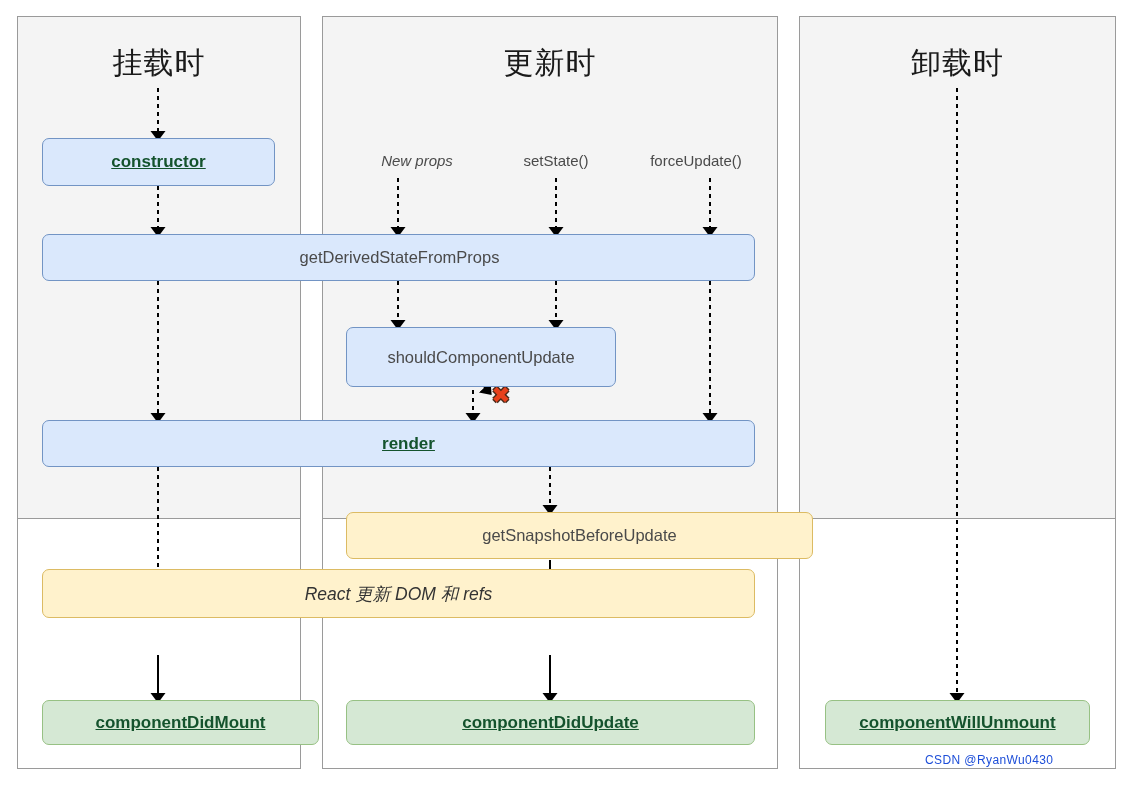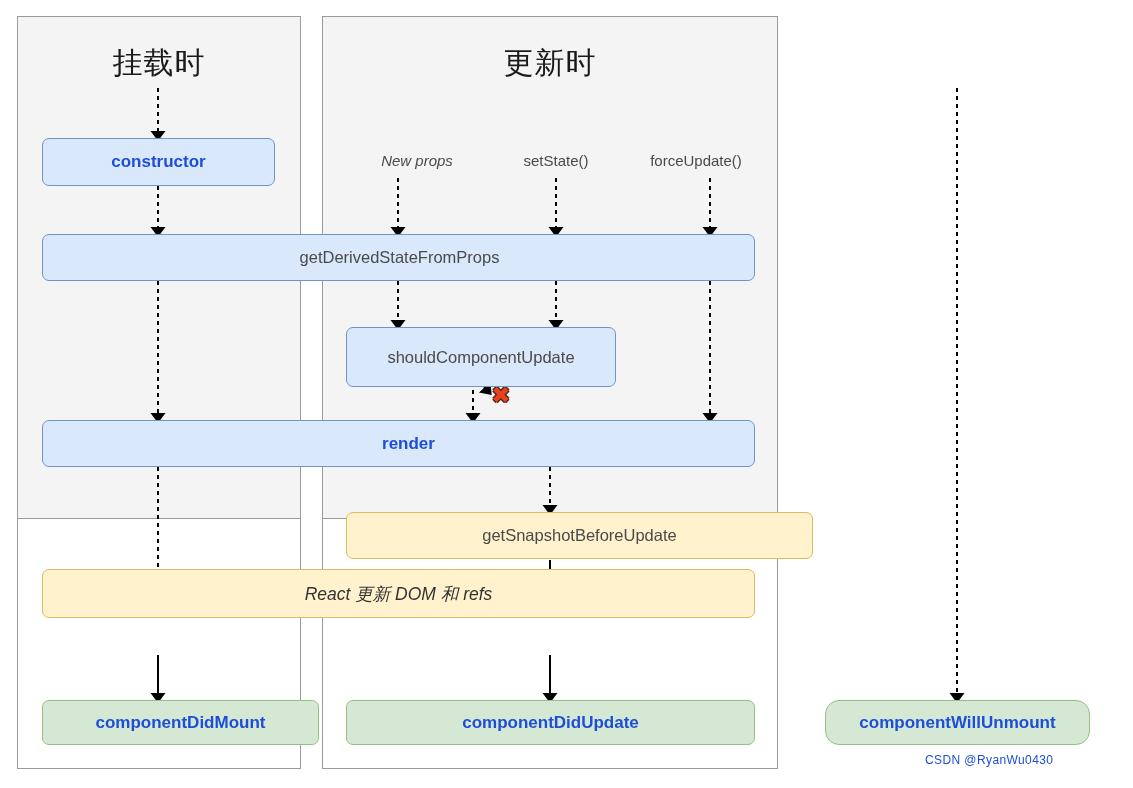--- a/index.html
+++ b/index.html
@@ -71,22 +71,23 @@
     background: #fff2cc;
     border-color: #dcbb63;
     color: #4a4a4a;
   }
   .node .lbl {
     display: block;
     pointer-events: none;
   }
   .bold .lbl {
     font-weight: bold;
-    color: #1d4ed8;
+    color: #14532d;
     font-size: 17px;
+    text-decoration: underline;
   }
   .italic .lbl {
     font-style: italic;
     color: #333333;
     font-size: 17.5px;
   }
 
   
   .src-label {
     position: absolute;
@@ -125,20 +126,24 @@
   <div class="column" style="left:17px; top:16px; width:284px; height:753px;">
     <div class="col-gray" style="height:502px;"></div>
     <div class="col-title" style="top:26px;">挂载时</div>
   </div>
 
   <div class="column" style="left:322px; top:16px; width:456px; height:753px;">
     <div class="col-gray" style="height:502px;"></div>
     <div class="col-title" style="top:26px;">更新时</div>
   </div>
 
+  <div class="column" style="left:799px; top:16px; width:317px; height:753px;">
+    <div class="col-gray" style="height:502px;"></div>
+    <div class="col-title" style="top:26px;">卸载时</div>
+  </div>
 
   <div class="src-label it" style="left:410px; top:152px;">New props</div>
   <div class="src-label" style="left:556px; top:152px;">setState()</div>
   <div class="src-label" style="left:696px; top:152px;">forceUpdate()</div>
 
   <svg id="arrows" viewBox="0 0 1133 788" xmlns="http://www.w3.org/2000/svg">
     <defs>
       <marker id="ah" markerWidth="9" markerHeight="9" refX="3.2" refY="4.5" orient="auto" markerUnits="strokeWidth">
         <path d="M0,0.6 L0,8.4 L5.2,4.5 z" fill="#000000"></path>
       </marker>
@@ -214,19 +219,19 @@
   </div>
 
   <div class="node node-green bold" style="left:42px; top:700px; width:277px; height:45px;text-align:right;">
     <span class="lbl">componentDidMount</span>
   </div>
 
   <div class="node node-green bold" style="left:346px; top:700px; width:409px; height:45px;">
     <span class="lbl">componentDidUpdate</span>
   </div>
 
-  <div class="node node-green bold" style="left:825px; top:700px; width:265px; height:45px;border-radius:14px;">
+  <div class="node node-green bold" style="left:825px; top:700px; width:265px; height:45px;">
     <span class="lbl">componentWillUnmount</span>
   </div>
 
   <div class="watermark" style="left:925px; top:753px;">CSDN @RyanWu0430</div>
 
 </div>
 
 </body></html>

